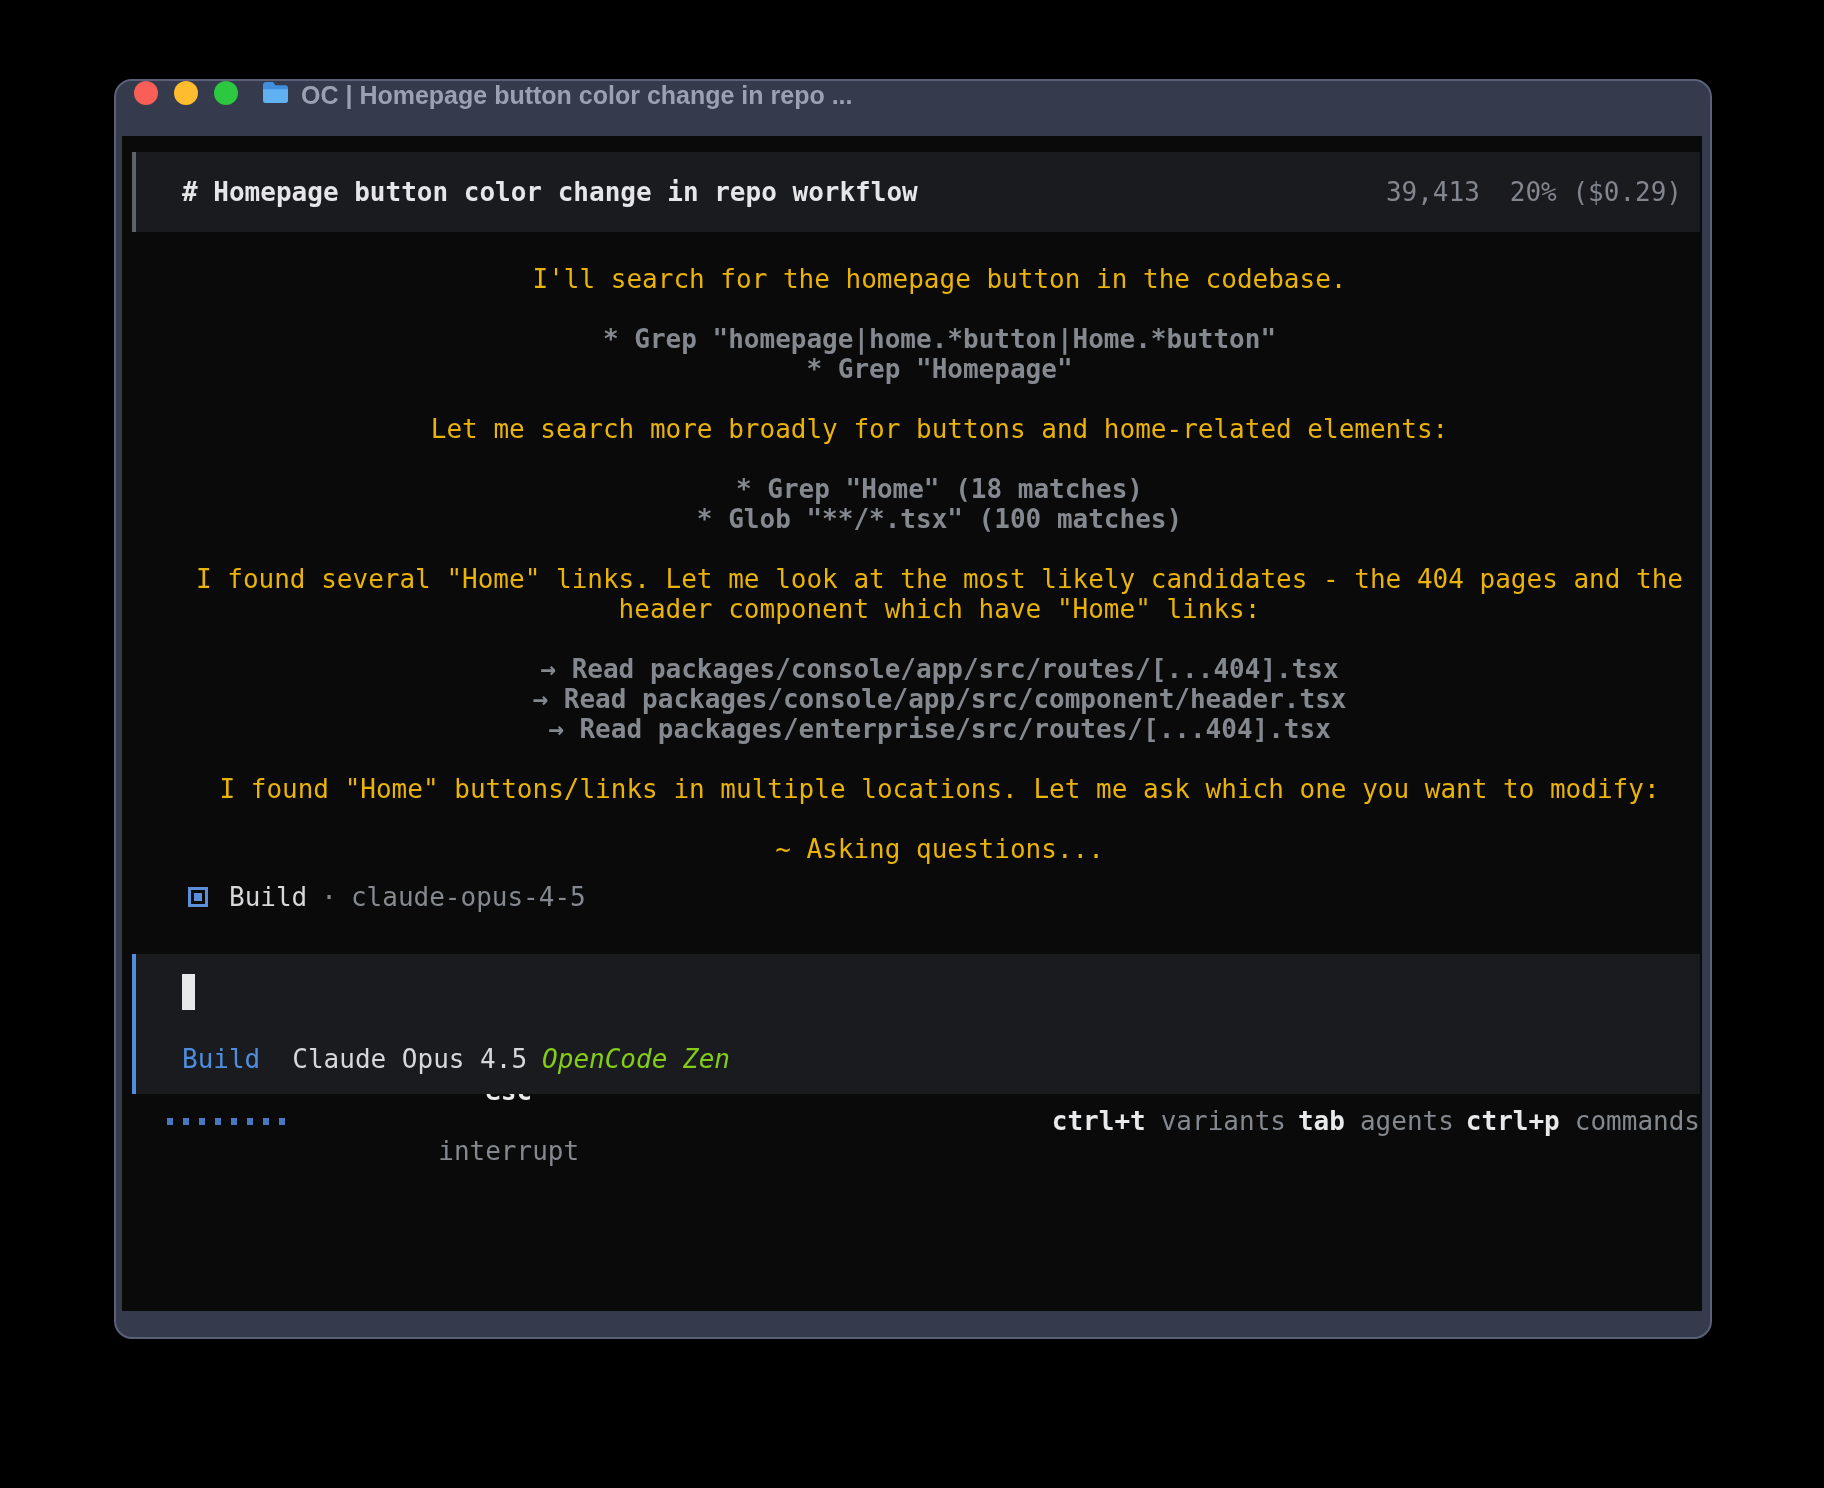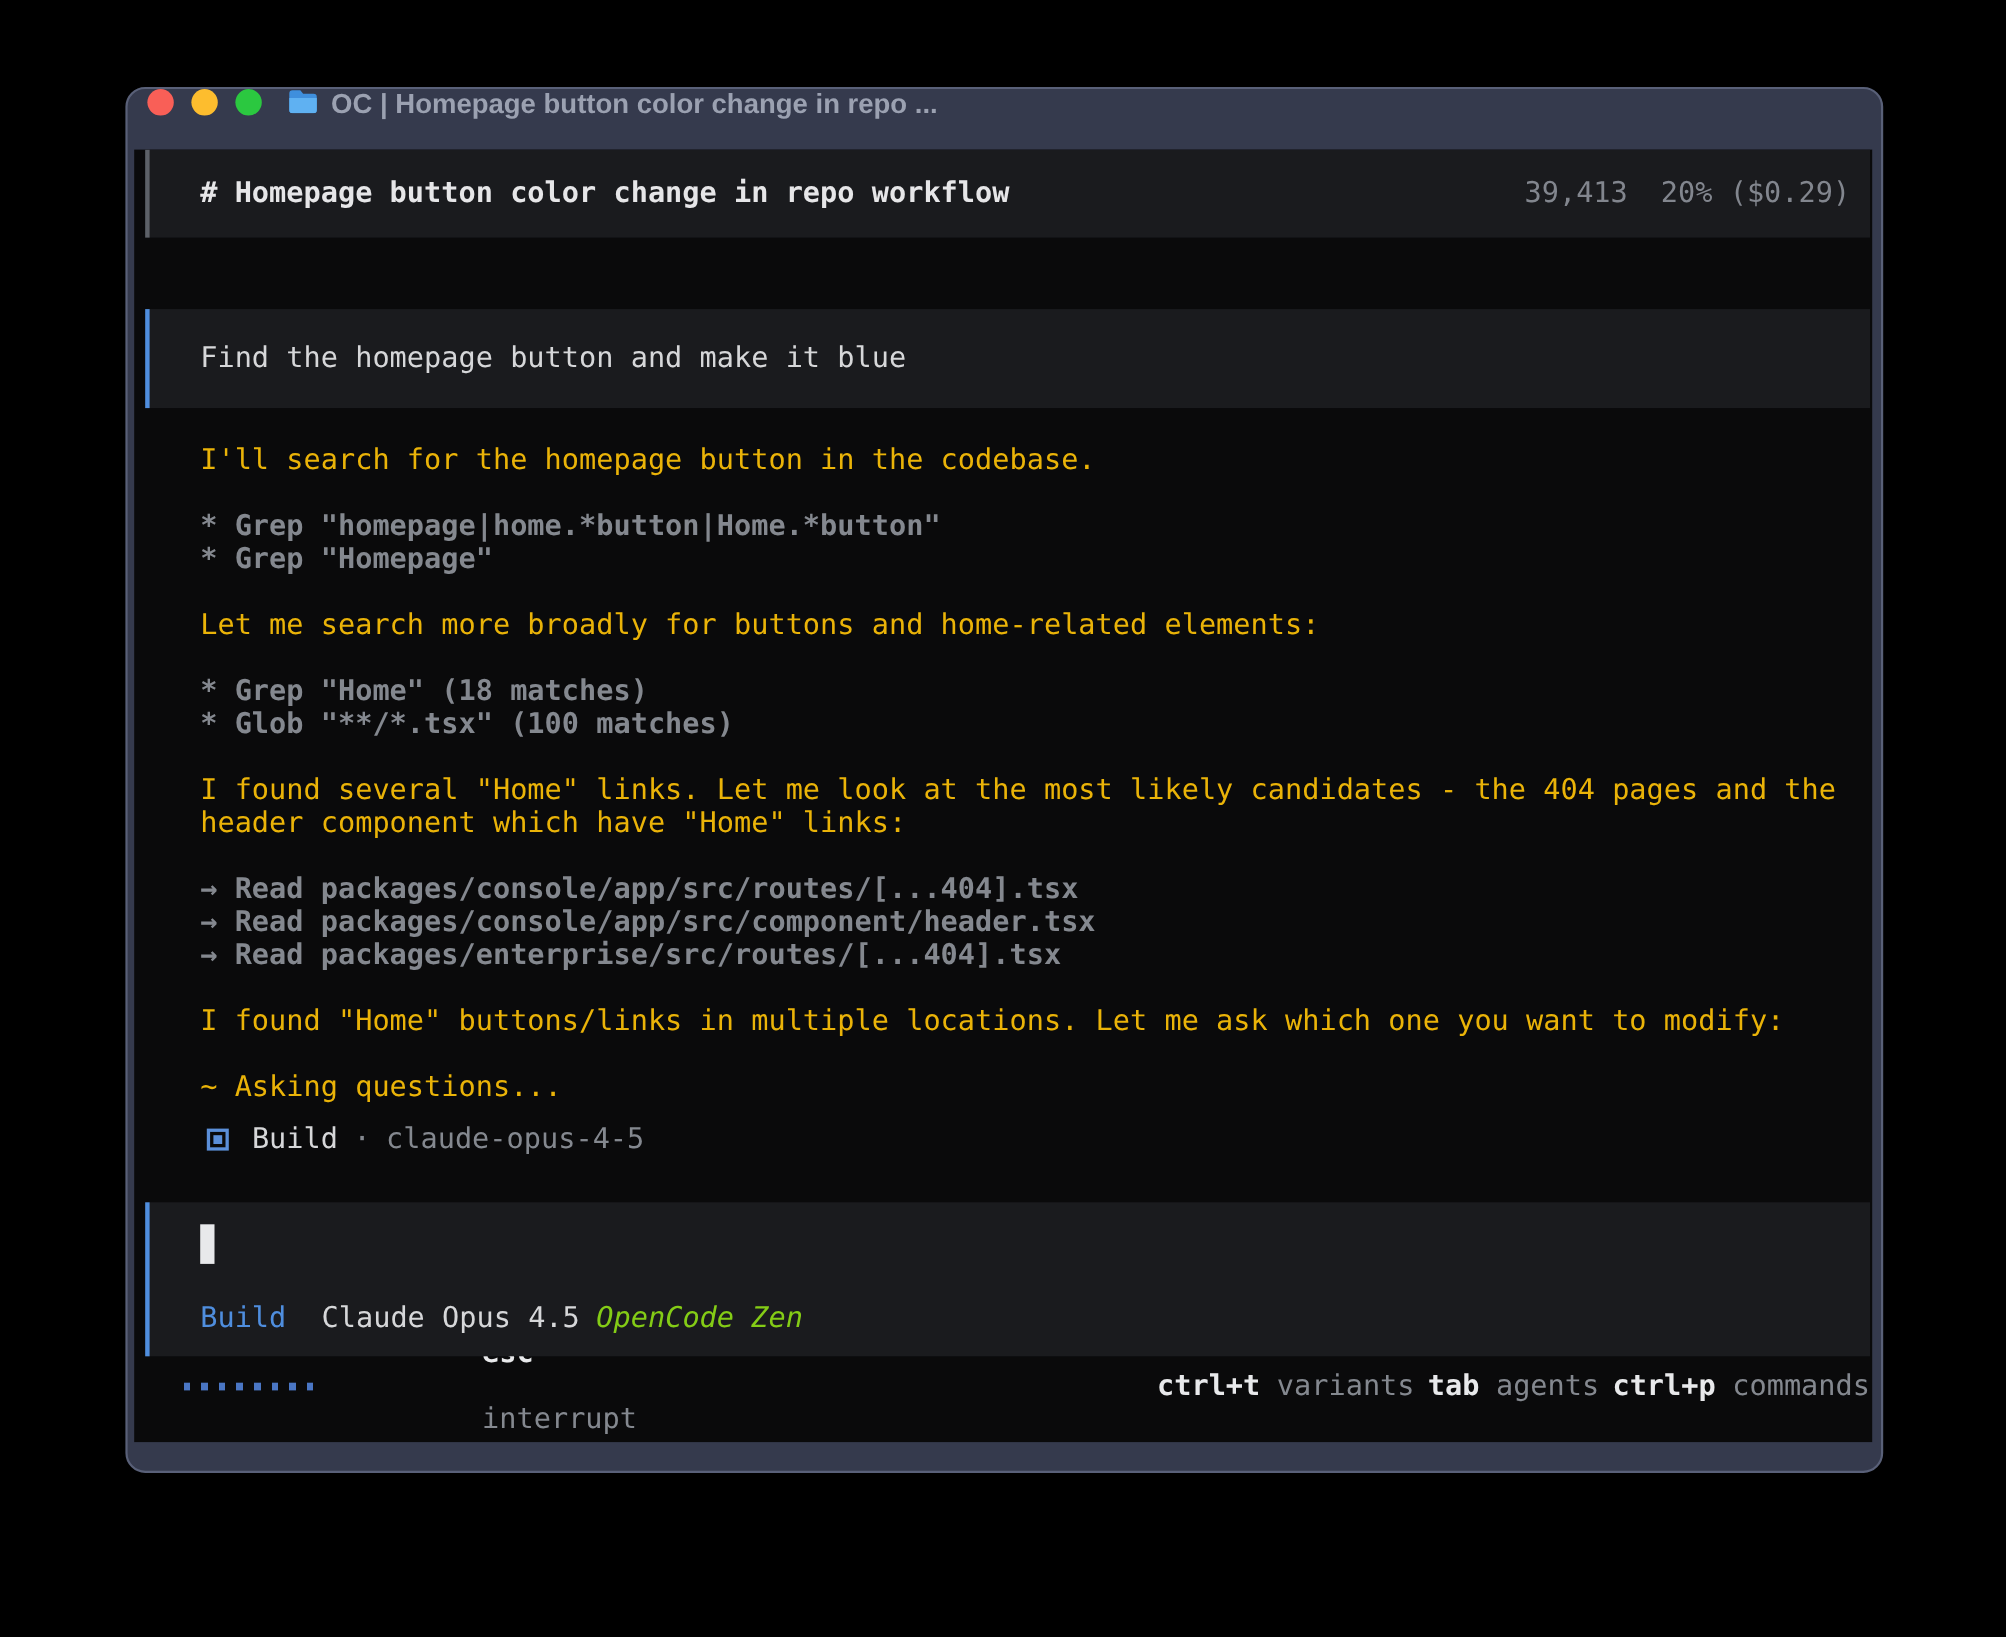--- a/index.html
+++ b/index.html
@@ -24,22 +24,22 @@
   .folder-icon { margin-left:24px; display:inline-flex; }
   .win-title {
     margin-left:12px; color:#9ba1b1; font-weight:bold; font-size:25px;
     white-space:pre;
   }
 
   
   .terminal {
     position:absolute; left:6px; right:8px; top:55px; bottom:26px;
     background:#0a0a0b; overflow:hidden;
-    padding:0 5px 0 10px;
-    font-size:26px; color:#d6d7d9;
+    padding:16px 5px 0 10px;
+    font-size:26px; color:#d6d7d9;text-align:center;
   }
 
   .block {
     background:#1a1b1e; width:1568px;
     display:flex; align-items:center;
     padding-left:46px; padding-right:18px;
     white-space:pre;
   }
   .block.hdr { height:80px; border-left:4px solid #5d6168; justify-content:space-between; }
   .hdr-title { font-weight:bold; color:#e6e6e8; }
@@ -104,23 +104,20 @@
   <div class="terminal">
 
     <div class="block hdr">
       <span class="hdr-title"># Homepage button color change in repo workflow</span>
       <span class="hdr-stats">
         <span>39,413</span>
         <span>20% ($0.29)</span>
       </span>
     </div>
 
-    <div class="block user">
-      <span>Find the homepage button and make it blue</span>
-    </div>
 
     <div class="transcript">
 
         <div class="t-line fg">I'll search for the homepage button in the codebase.</div>
 
         <div class="t-line blank"></div>
 
         <div class="t-line muted">* Grep "homepage|home.*button|Home.*button"</div>
 
         <div class="t-line muted">* Grep "Homepage"</div>

